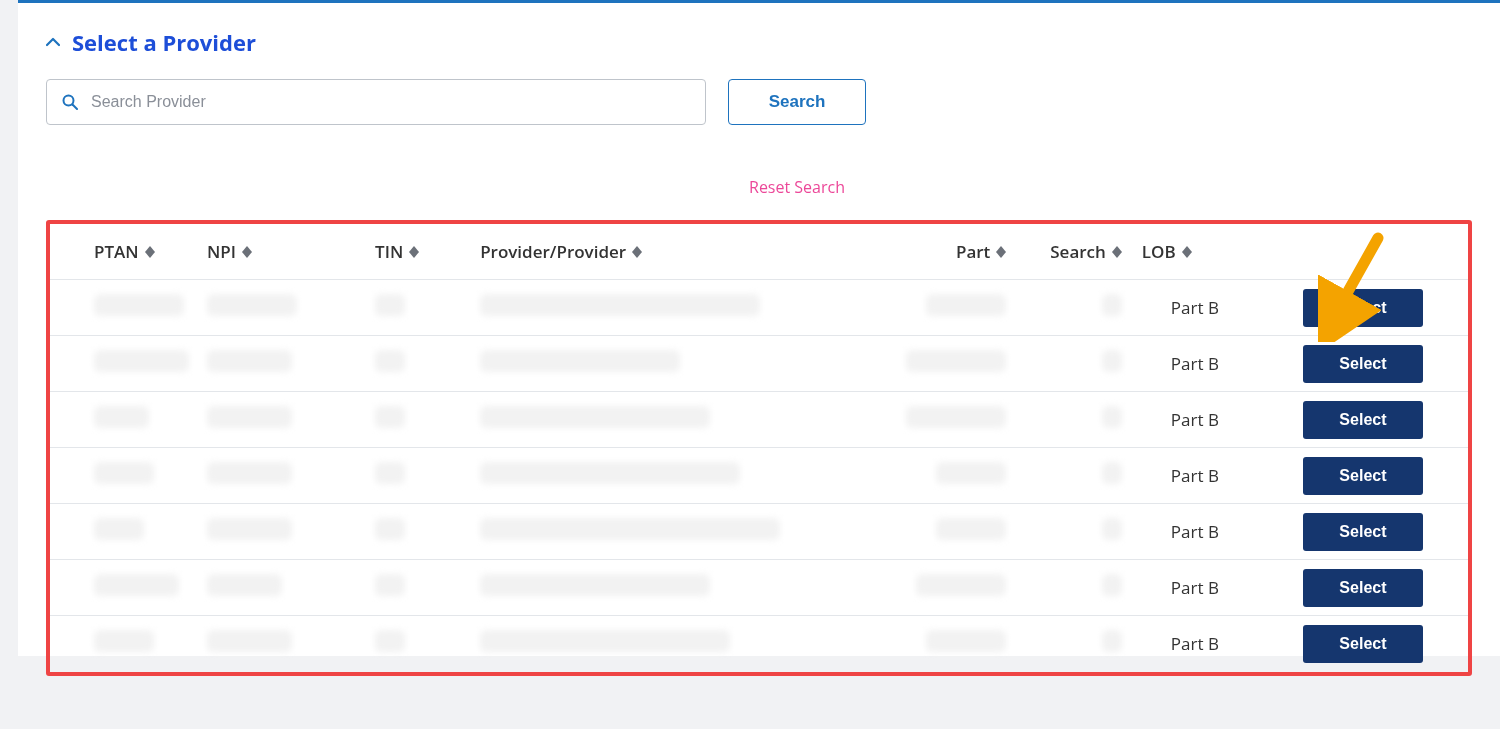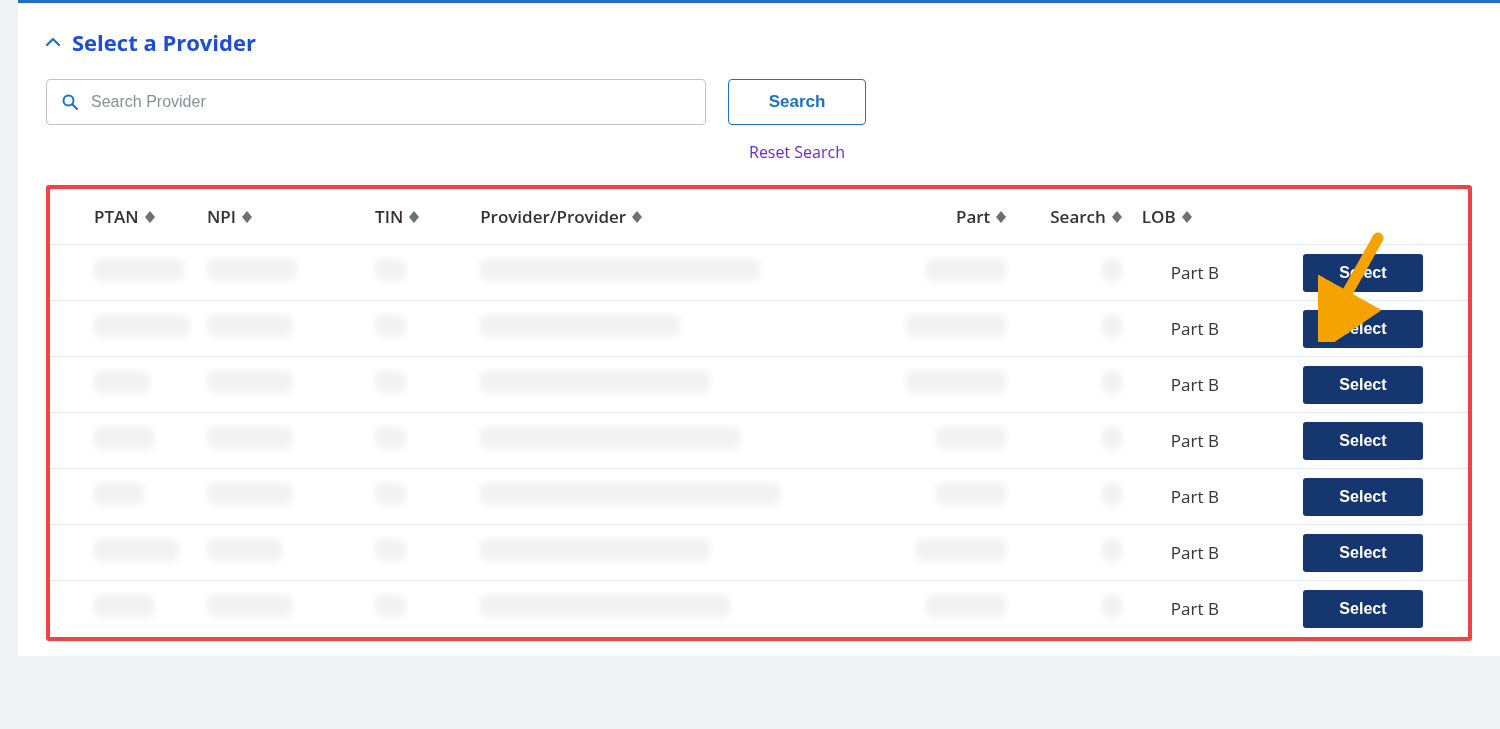--- a/index.html
+++ b/index.html
@@ -82,24 +82,25 @@
     height: 46px;
     border: 1.5px solid #1e73be;
     background: #fff;
     color: #1e73be;
     font-size: 17px;
     font-weight: 600;
     border-radius: 4px;
     cursor: pointer;
   }
   .reset-link {
-    color: #6d28d9;
+    color: #ec4899;
     font-size: 16px;
     text-decoration: none;
     cursor: pointer;
+    margin-top: 35px;
   }
   .table-wrap {
     border: 4px solid #ef4444;
     border-radius: 3px;
     overflow: hidden;
   }
   table {
     width: 100%;
     border-collapse: collapse;
     table-layout: fixed;

